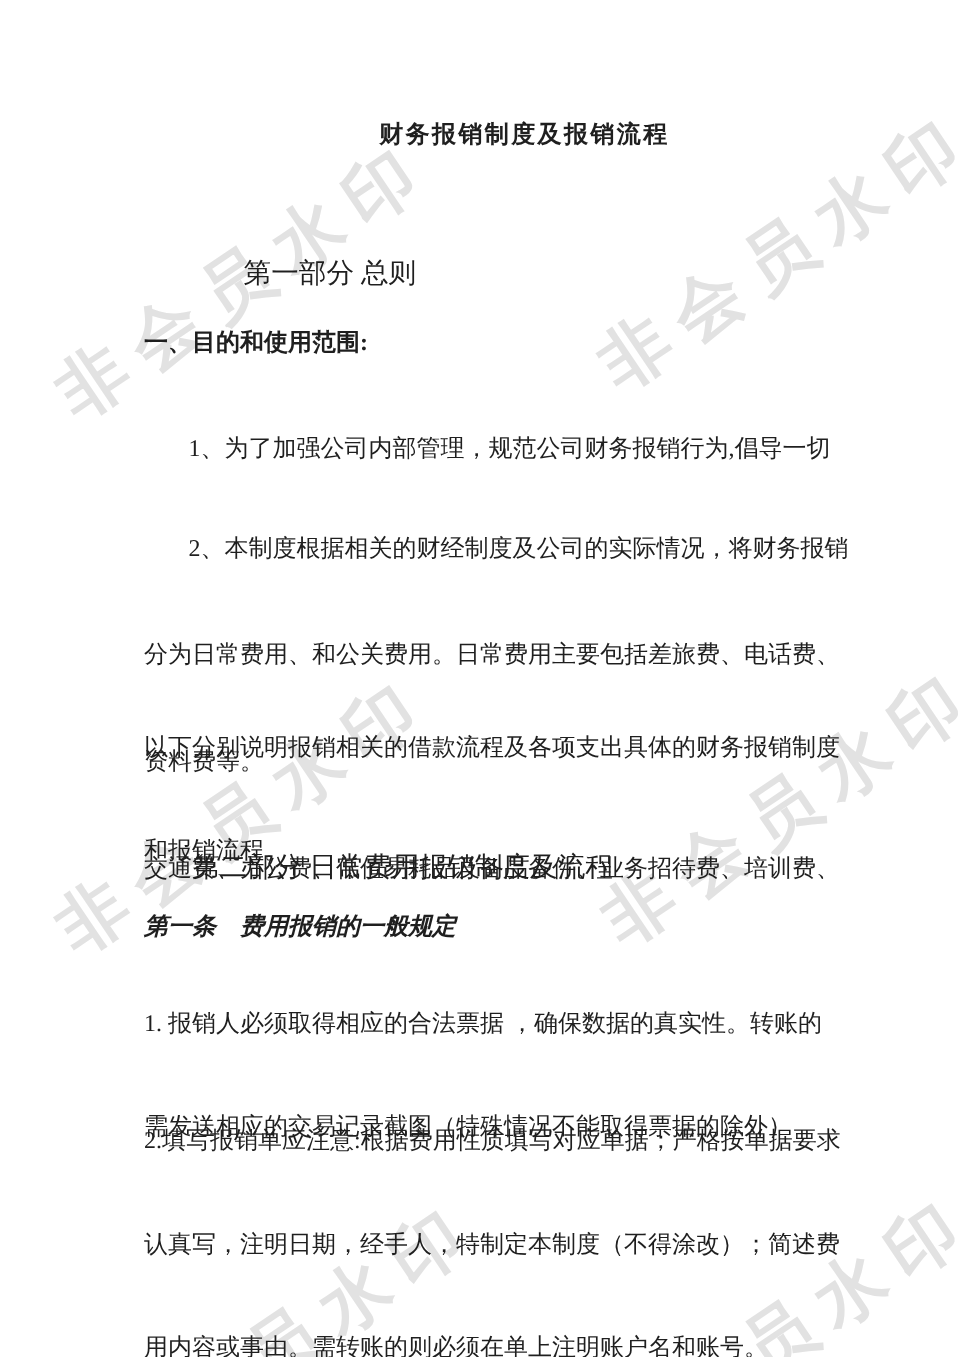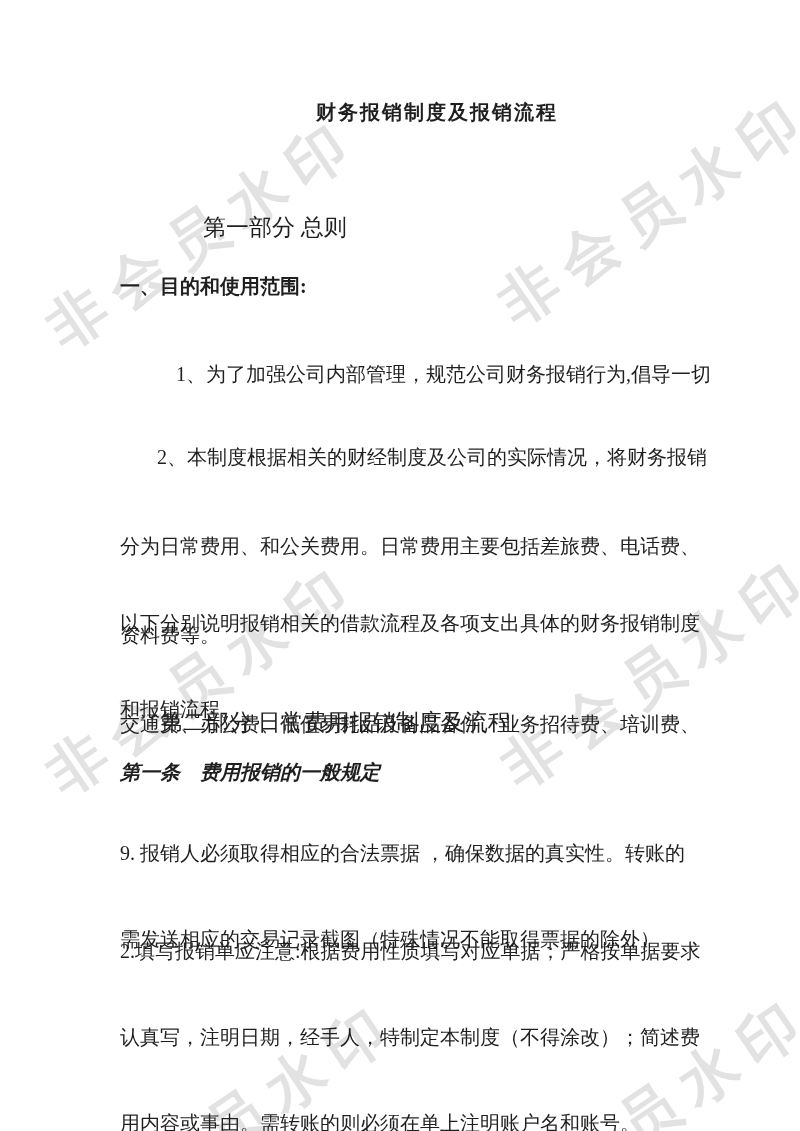--- a/index.html
+++ b/index.html
@@ -64,21 +64,21 @@
   }
   .h3-scope { top: 272px; }
   .h3-article1 { top: 758px; font-style: italic; }
   .para {
     position: absolute;
     left: 120px;
     font-size: 20px;
     white-space: pre;
   }
   .para .line { white-space: pre; }
-  .lh46 .line { line-height: 46px; margin-left: 19px; }
+  .lh46 .line { line-height: 46px; }
   .lh43 .line { line-height: 43px; }
   .lh40 .line { line-height: 40px; }
   .para1 { top: 305px; }
   .para2 { top: 390px; }
   .para3 { top: 557px; }
   .para4 { top: 787px; }
   .para5 { top: 885px; }
   .indent { padding-left: 37px; }
 </style>
 </head>
@@ -117,21 +117,21 @@
     <div class="para lh40 para3">
       <div class="line">以下分别说明报销相关的借款流程及各项支出具体的财务报销制度</div>
       <div class="line">和报销流程。</div>
     </div>
 
     <div class="h2 h2-part2">第二部分 日常费用报销制度及流程</div>
 
     <div class="h3 h3-article1">第一条　费用报销的一般规定</div>
 
     <div class="para lh40 para4">
-      <div class="line">9. 报销人必须取得相应的合法票据 ，确保数据的真实性。转账的</div>
+      <div class="line">1. 报销人必须取得相应的合法票据 ，确保数据的真实性。转账的</div>
       <div class="line">需发送相应的交易记录截图（特殊情况不能取得票据的除外）</div>
     </div>
 
     <div class="para lh40 para5">
       <div class="line">2.填写报销单应注意:根据费用性质填写对应单据；严格按单据要求</div>
       <div class="line">认真写，注明日期，经手人，特制定本制度（不得涂改）；简述费</div>
       <div class="line">用内容或事由。需转账的则必须在单上注明账户名和账号。</div>
     </div>
 
   </div>

